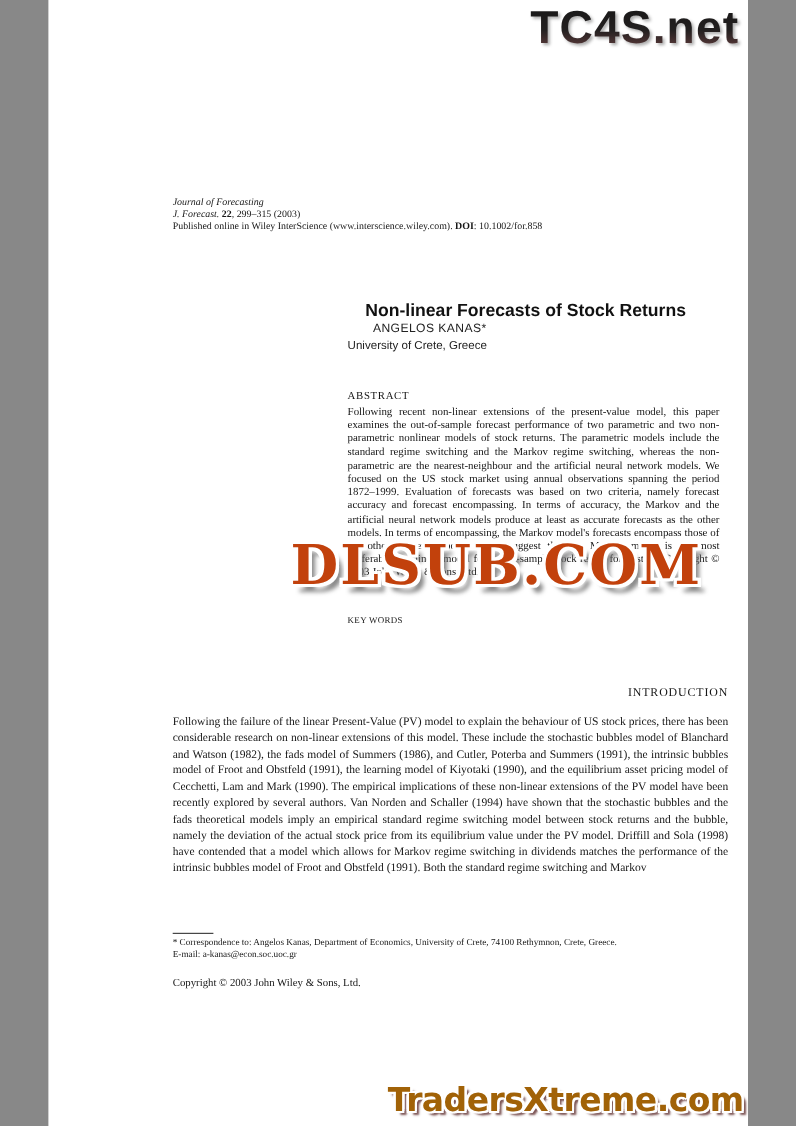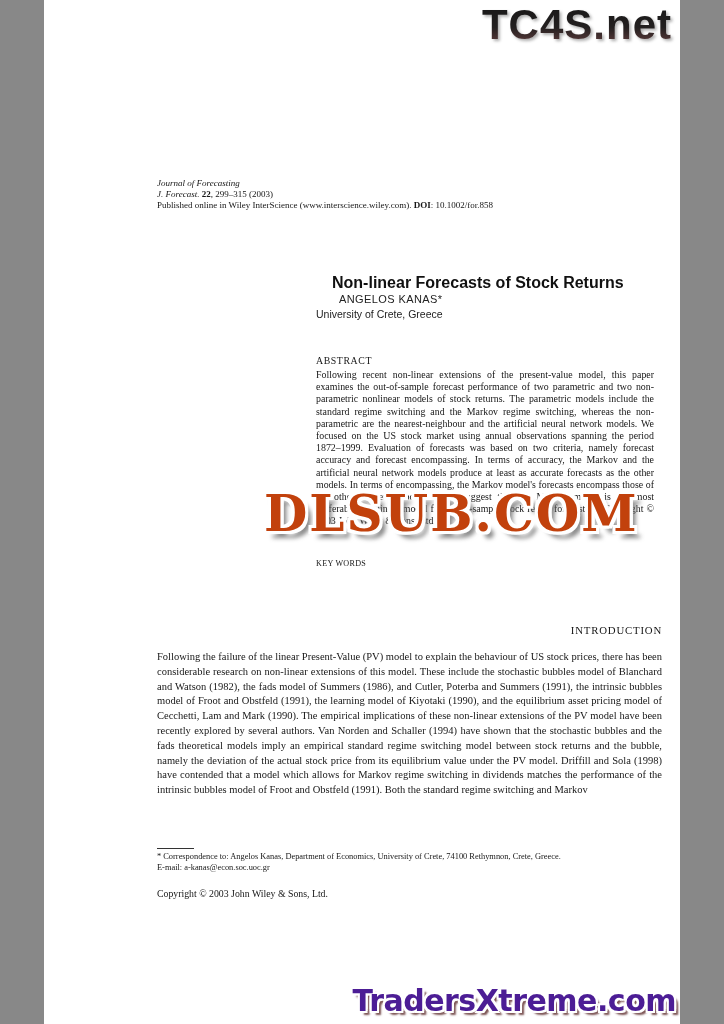--- a/index.html
+++ b/index.html
@@ -145,21 +145,21 @@
       6px 7px 4px rgba(110,110,110,0.8);
     z-index: 10;
   }
   .wm-bottom {
     position: absolute;
     top: 983px; right: 4px;
     font-family: "DejaVu Sans", sans-serif;
     font-weight: bold;
     font-size: 30px;
     letter-spacing: -0.5px;
-    color: #4c1d95;
+    color: #a16207;
     text-shadow:
       -2px -2px 0 #fff, 2px -2px 0 #fff, -2px 2px 0 #fff, 2px 2px 0 #fff,
       -2px 0 0 #fff, 2px 0 0 #fff, 0 -2px 0 #fff, 0 2px 0 #fff,
       4px 4px 2px rgba(90,40,40,0.8);
     z-index: 10;
   }
 </style>
 </head>
 <body>
 

